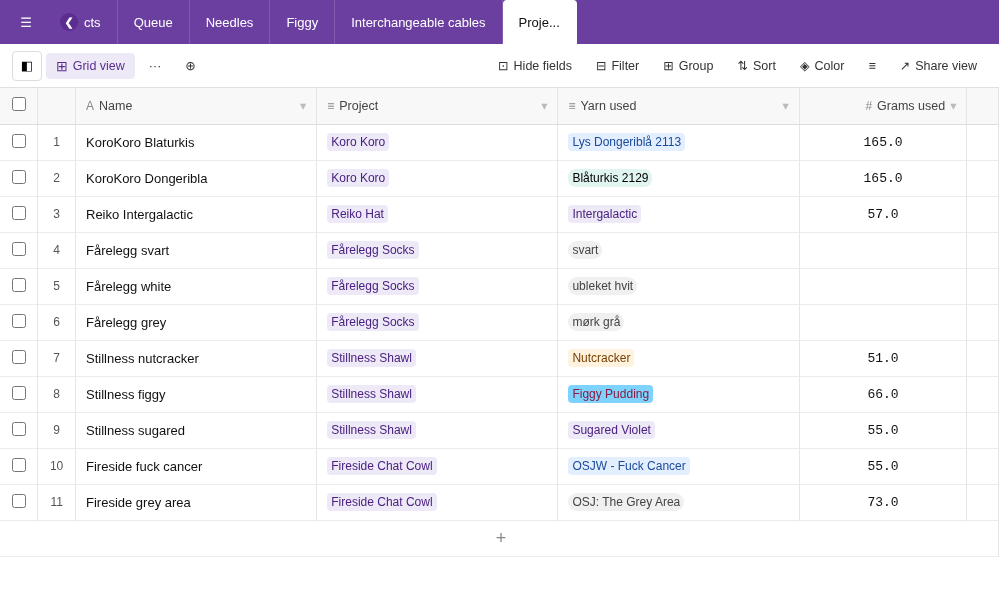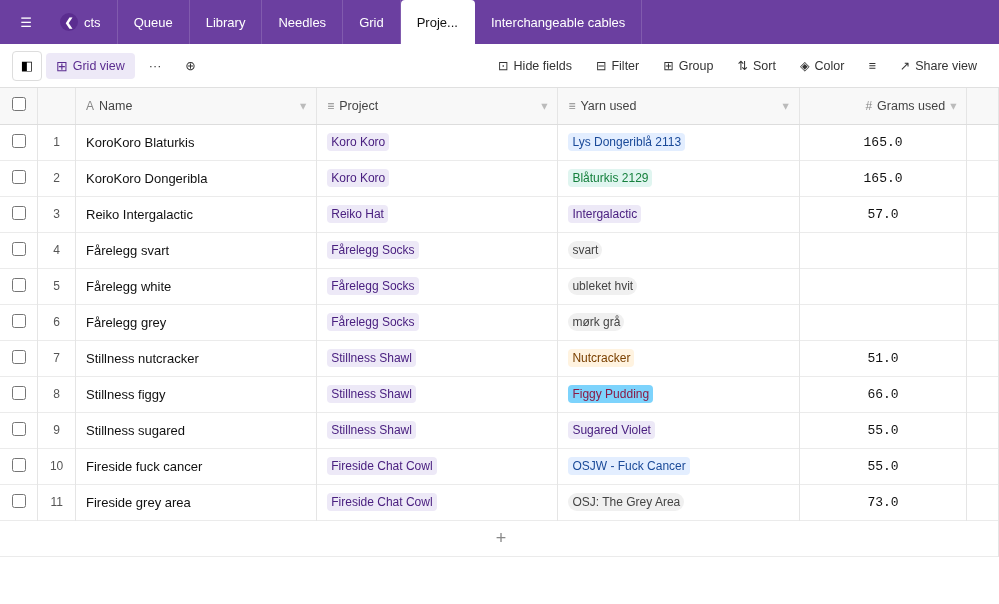--- a/index.html
+++ b/index.html
@@ -51,21 +51,21 @@
     tbody tr { border-bottom: 1px solid #ebebeb; }
     td { height: 36px; padding: 0 10px; border-right: 1px solid #e5e5e5; vertical-align: middle; font-size: 13px; color: #111; }
     td:first-child { text-align: center; color: #999; font-size: 12px; }
     td:nth-child(2) { text-align: center; color: #555; font-size: 12px; }
     td.right { text-align: center; font-family: Liberation Mono, monospace; }
 
     .tag {
       display: inline-block; padding: 2px 4px; border-radius: 4px; font-size: 12px; background: #ede9f7; color: #4a2080;
     }
     .tag.blue { background: #e3eeff; color: #1a4a99; text-align: right; }
-    .tag.teal { background: #e0f5f0; color: #15803d; }
+    .tag.teal { background: #e0f5f0; color: #000000; border-radius: 8px; }
     .tag.orange { background: #fff3e0; color: #7a4000; }
     .tag.pink { background: #7dd3fc; color: #8a1a45; }
     .tag.grey { background: #f0f0f0; color: #444; border-radius: 9px; }
 
     .add-row { height: 36px; border-bottom: 1px solid #ebebeb; }
     .add-row td { color: #888; font-size: 20px; cursor: pointer; }
 
     input[type="checkbox"] { width: 14px; height: 14px; cursor: pointer; }
   </style>
 </head>
@@ -76,33 +76,30 @@
     <span>☰</span>
   </div>
   <div class="nav-tab">
     <span class="nav-tab-icon">❮</span>
     <span>cts</span>
   </div>
   <div class="nav-tab">
     <span>Queue</span>
   </div>
   <div class="nav-tab">
-    <span>Library</span>
-  </div>
-  <div class="nav-tab">
     <span>Needles</span>
   </div>
   <div class="nav-tab">
-    <span>Grid</span>
+    <span>Figgy</span>
+  </div>
+  <div class="nav-tab">
+    <span>Interchangeable cables</span>
   </div>
   <div class="nav-tab active">
     <span>Proje...</span>
-  </div>
-  <div class="nav-tab">
-    <span>Interchangeable cables</span>
   </div>
 </nav>
 
 <div class="toolbar">
   <div class="toolbar-left">
     <div class="sidebar-toggle">
       <span>◧</span>
     </div>
     <button class="tool-btn active">
       <span style="font-size:14px">⊞</span>

